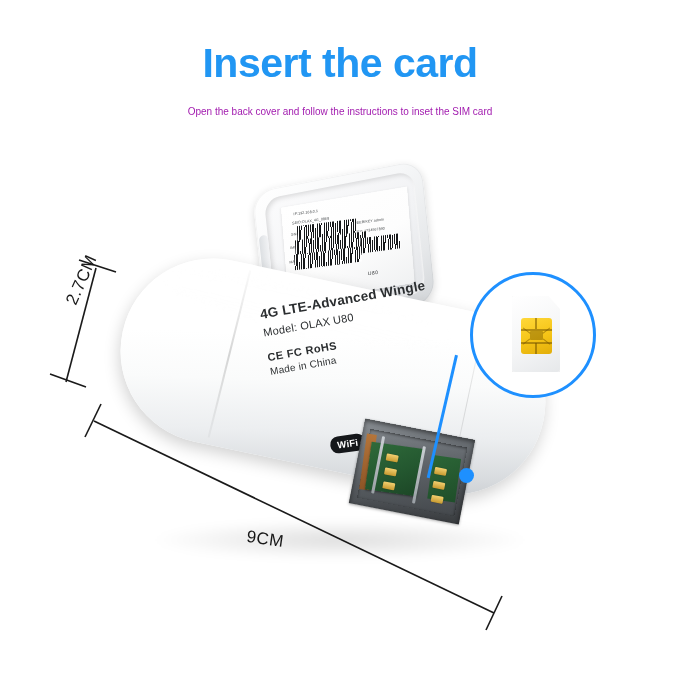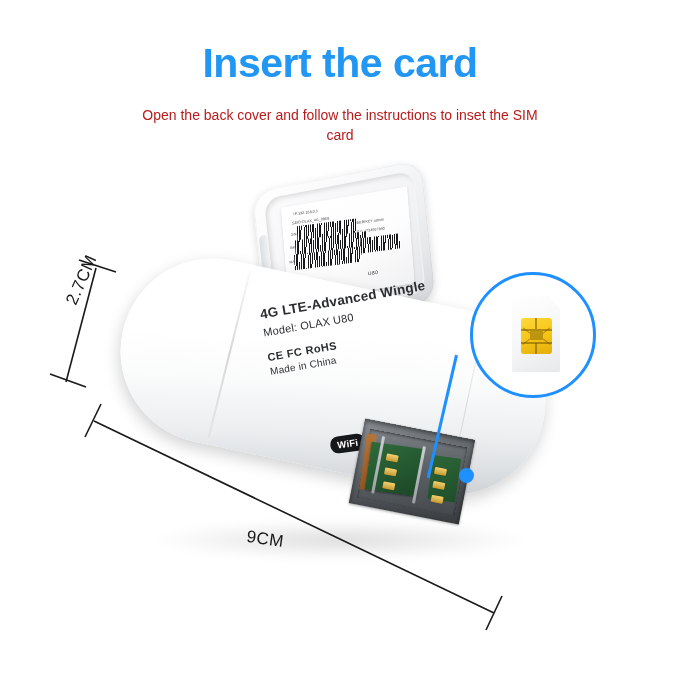--- a/index.html
+++ b/index.html
@@ -23,22 +23,22 @@
     font-size: 41px;
     font-weight: bold;
     letter-spacing: -0.5px;
     color: #2196f3;
     line-height: 1.05;
   }
   #subtitle {
     position: absolute;
     top: 105px; left: 140px; width: 400px;
     text-align: center;
-    font-size: 14px;
-    color: #b91c1c;
+    font-size: 10px;
+    color: #a21caf;
     line-height: 1.45;
   }
 
   
   .dimsvg { position: absolute; top: 0; left: 0; width: 680px; height: 680px; pointer-events: none; }
   .dimline { stroke: #1a1a1a; stroke-width: 1.6; fill: none; }
   .dimtick { stroke: #1a1a1a; stroke-width: 1.6; }
 
   .dimlabel {
     position: absolute;

